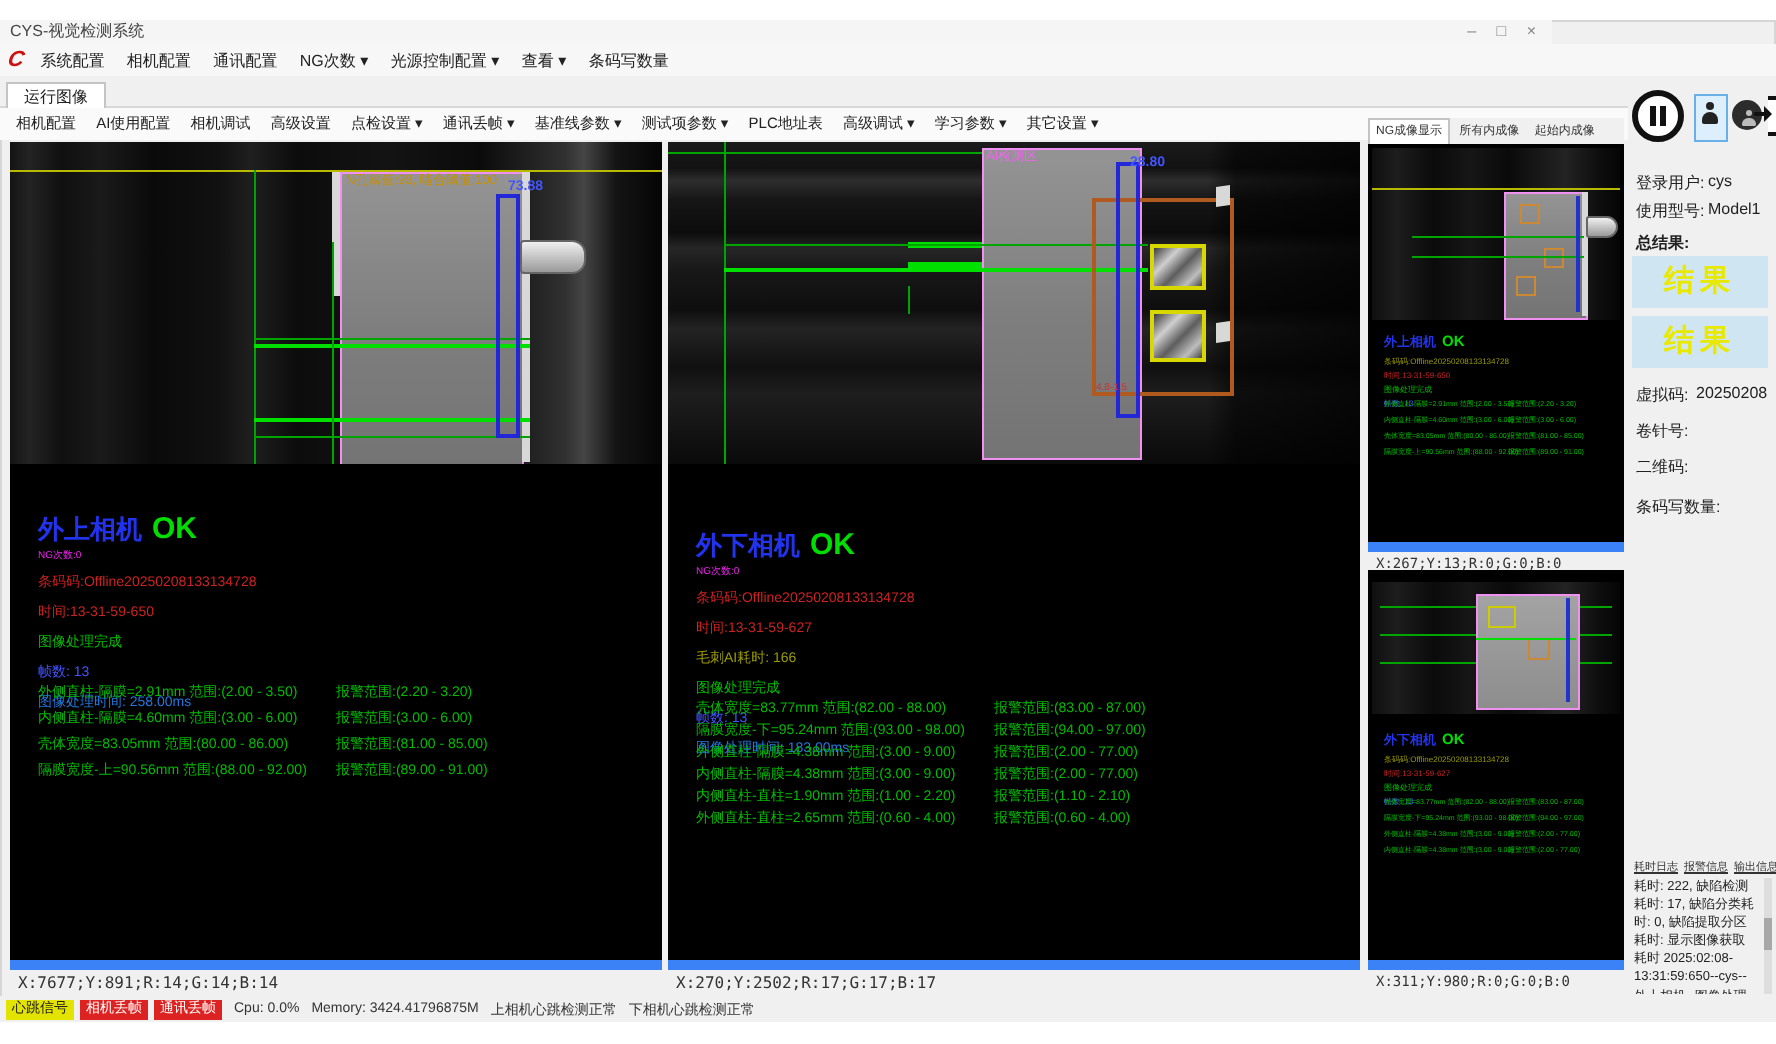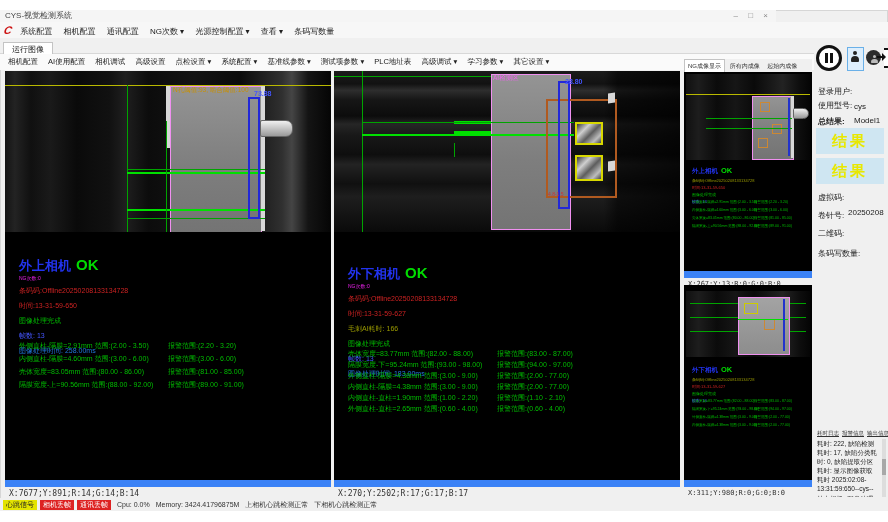--- a/index.html
+++ b/index.html
@@ -54,32 +54,32 @@
   .rrow{position:absolute;left:14px;right:0;font-size:7px;color:#00bb00;white-space:nowrap;}
   .ra{position:absolute;left:149px;top:0;}
 
   
   .tblock.mini .cam-title{font-size:6.5px;}
   .tblock.mini .cam-title .ok{font-size:7.5px;margin-left:3px;}
   .tblock.mini .ln{font-size:4px;margin-top:2px;}
   .mrow{position:absolute;left:8px;right:0;font-size:3.5px;color:#00bb00;white-space:nowrap;}
   .mrow .ra{left:62px;}
 
-  .strip{position:absolute;height:14px;background:#f0f0f0;border-top:7px solid #3b82f6;box-sizing:border-box;
+  .strip{position:absolute;height:14px;background:#f0f0f0;border-top:5px solid #3b82f6;box-sizing:border-box;
          font-family:"DejaVu Sans Mono",monospace;font-size:8px;line-height:13px;color:#333;padding-left:4px;}
 
   
   .rtabs{position:absolute;left:684px;top:59px;width:128px;height:13px;background:#f0f0f0;font-size:6px;line-height:12px;}
   .rtab{display:inline-block;padding:0 3px;color:#333;}
   .rtab.active{background:#fff;border:1px solid #c4c4c4;border-bottom:none;}
 
   
   .side{position:absolute;left:814px;top:40px;width:74px;height:458px;background:#f0f0f0;font-size:8px;}
   .side .lbl{position:absolute;left:4px;color:#222;white-space:nowrap;}
-  .side .val{position:absolute;left:40px;color:#222;white-space:nowrap;margin-top:16px;}
+  .side .val{position:absolute;left:40px;color:#222;white-space:nowrap;}
   .resbox{position:absolute;left:2px;width:68px;height:26px;background:#cfe6f2;color:#e8e800;
           font-size:15px;font-weight:bold;line-height:26px;text-align:center;letter-spacing:3px;}
   .btn-pause{position:absolute;left:2px;top:5px;width:26px;height:26px;border:3px solid #111;border-radius:50%;box-sizing:border-box;background:#fff;}
   .btn-pause i{position:absolute;top:5px;width:3px;height:10px;background:#111;}
   .btn-pause i.b1{left:6px;} .btn-pause i.b2{left:11px;}
   .btn-user{position:absolute;left:33px;top:7px;width:15px;height:22px;border:1px solid #6ab0e8;background:#ddeefc;}
   .person{position:absolute;left:3px;top:3px;width:8px;height:12px;}
   .person::before{content:"";position:absolute;left:2px;top:0;width:4px;height:4px;border-radius:50%;background:#222;}
   .person::after{content:"";position:absolute;left:0;top:5px;width:8px;height:6px;border-radius:4px 4px 1px 1px;background:#222;}
   .btn-dark{position:absolute;left:52px;top:10px;width:15px;height:15px;border-radius:50%;background:#2c2c2c;}
@@ -131,21 +131,21 @@
   <div class="tabstrip">
     <span class="tab">运行图像</span>
   </div>
 
   <div class="toolbar">
     <span class="ti">相机配置</span>
     <span class="ti">AI使用配置</span>
     <span class="ti">相机调试</span>
     <span class="ti">高级设置</span>
     <span class="ti">点检设置 ▾</span>
-    <span class="ti">系统配置 ▾</span>
+    <span class="ti">通讯丢帧 ▾</span>
     <span class="ti">基准线参数 ▾</span>
     <span class="ti">测试项参数 ▾</span>
     <span class="ti">PLC地址表</span>
     <span class="ti">高级调试 ▾</span>
     <span class="ti">学习参数 ▾</span>
     <span class="ti">其它设置 ▾</span>
   </div>
 
   <div class="view" style="left:5px;top:71px;width:326px;height:409px">
     <div class="img imgL">

